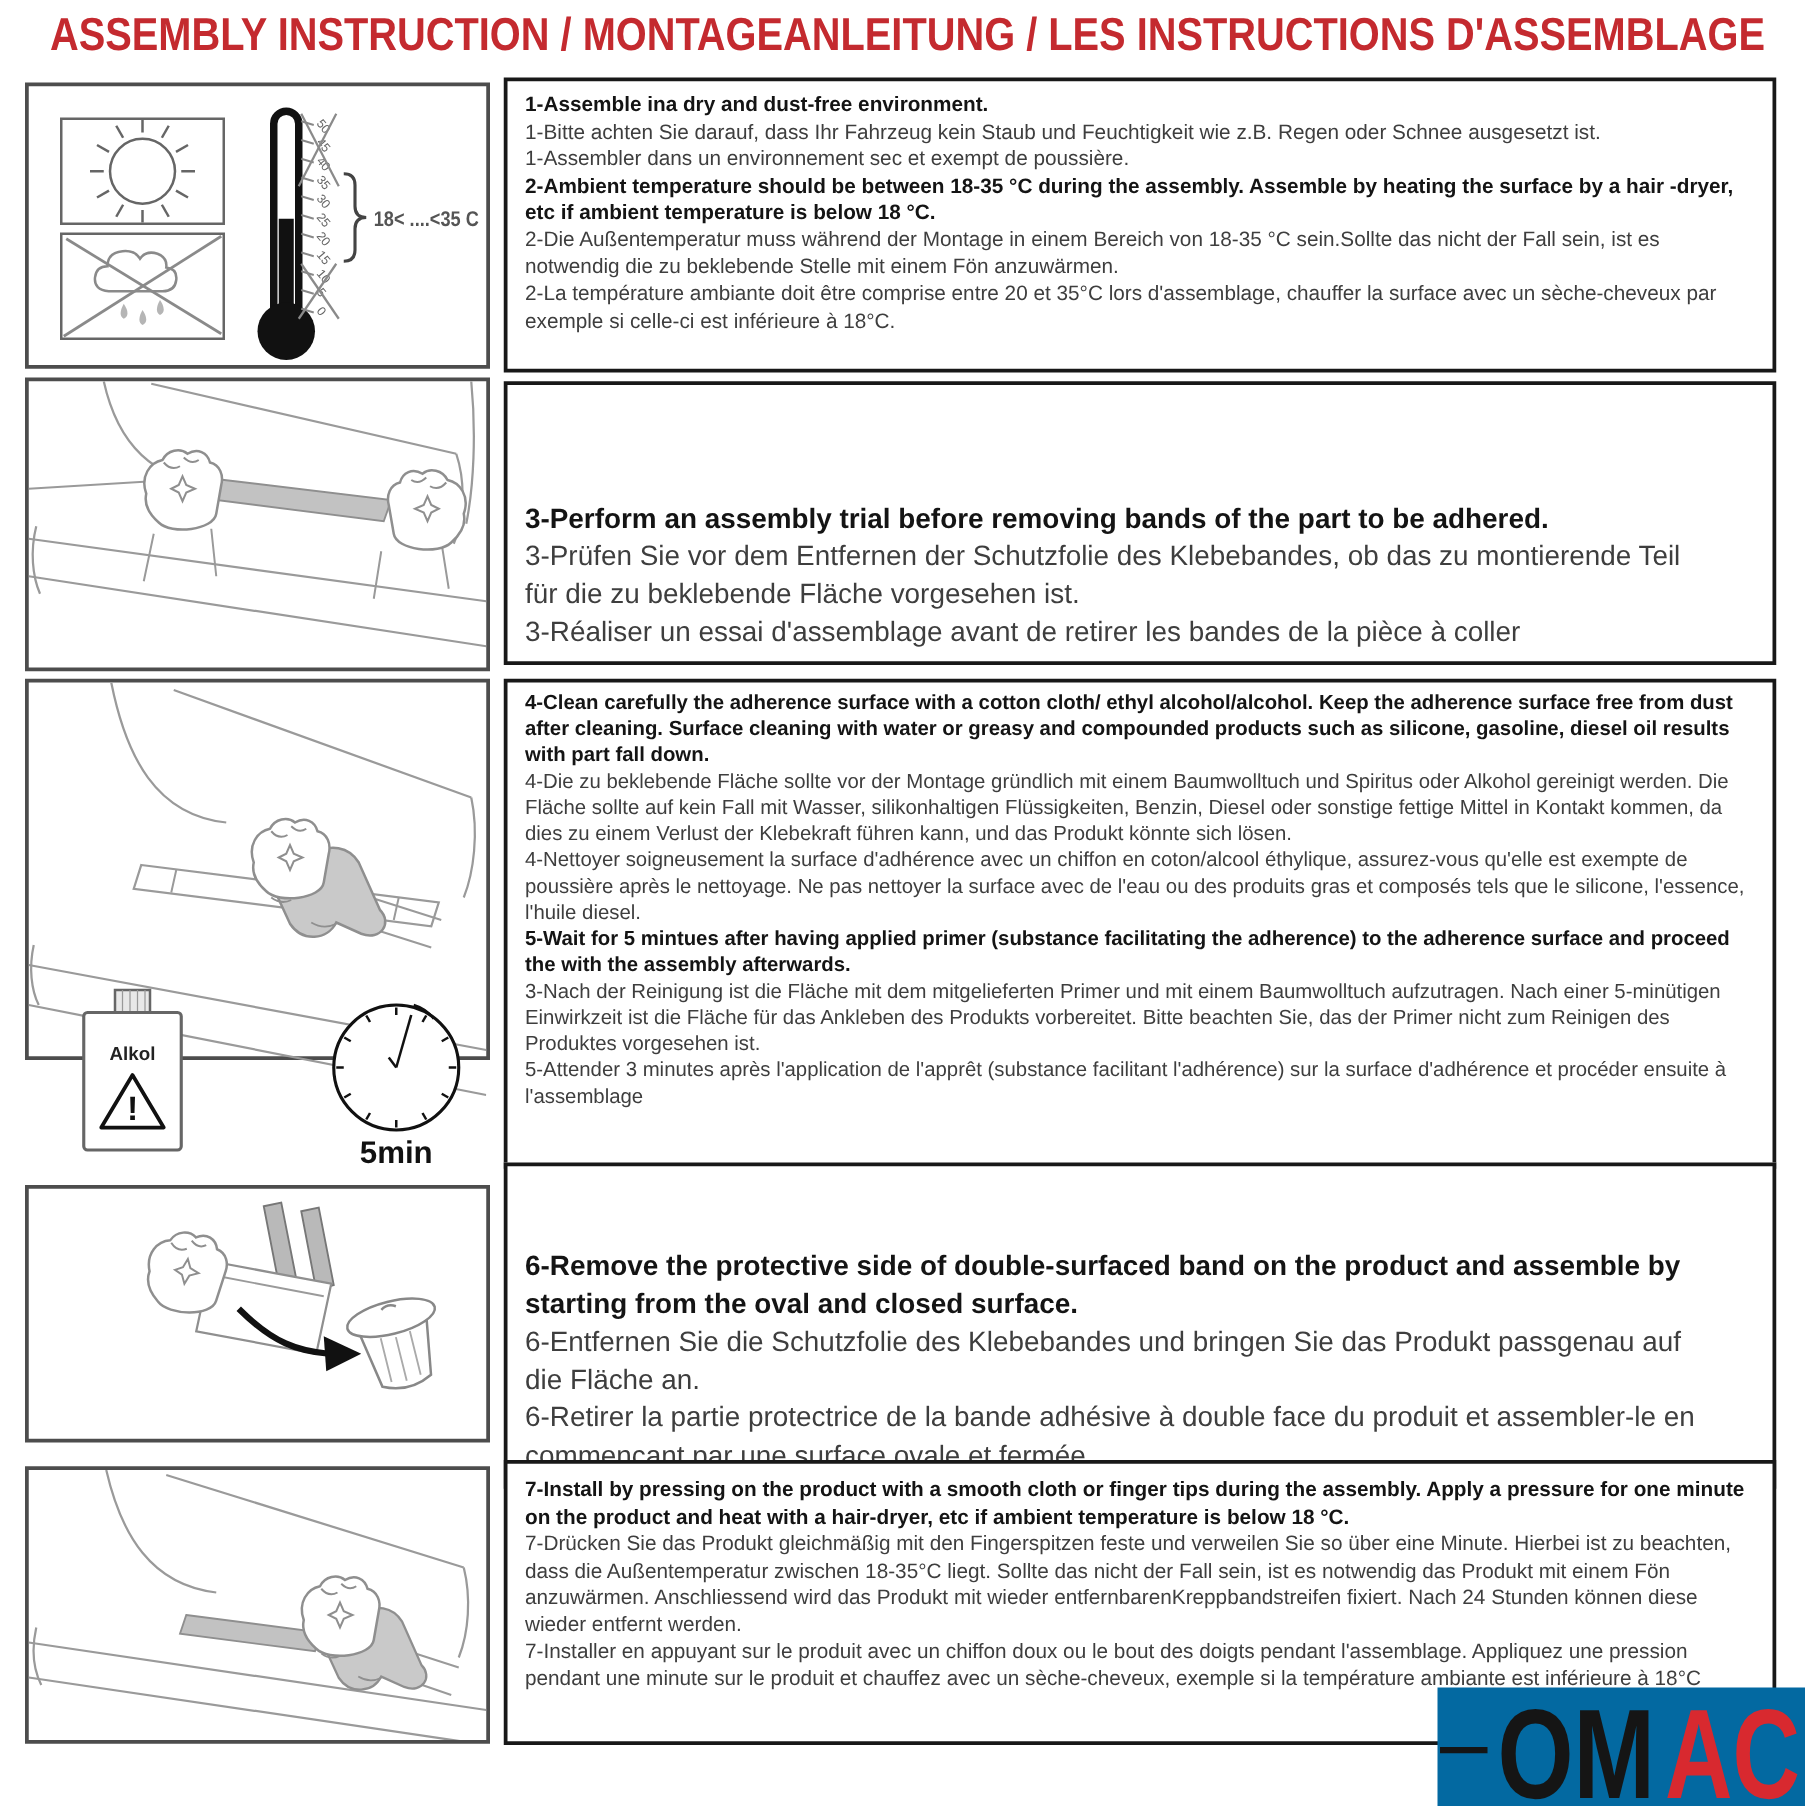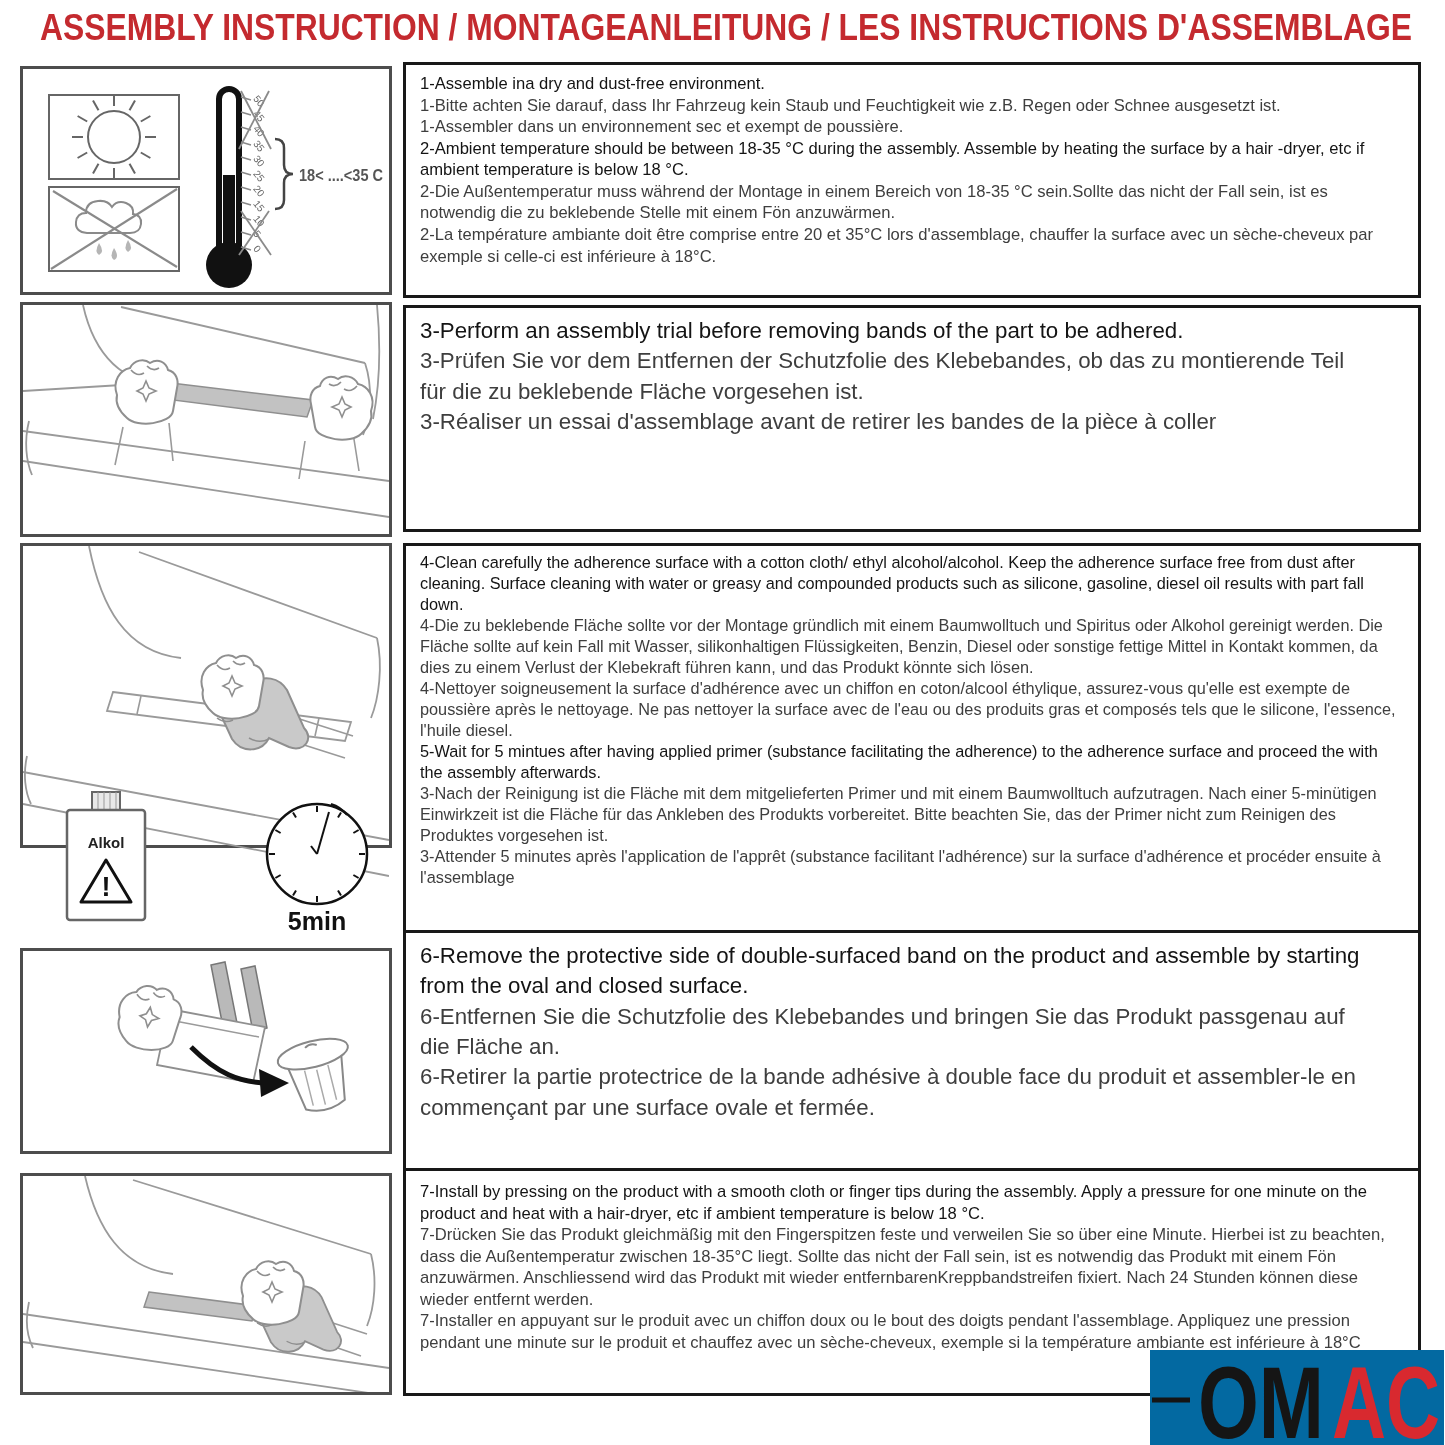--- a/index.html
+++ b/index.html
@@ -1,23 +1,23 @@
 <!DOCTYPE html>
 <html><head>
 <meta charset="utf-8">
 <style>
   html,body{margin:0;padding:0;background:#fff}
   #page{position:relative;width:1445px;height:1445px;background:#fff;overflow:hidden;
         font-family:"Liberation Sans",sans-serif}
   .lbox{position:absolute;box-sizing:border-box;background:#fff;border:3px solid #4d4d4d}
   .rbox{position:absolute;box-sizing:border-box;background:#fff;border:3px solid #181818;
         padding:8px 14px;display:flex;flex-direction:column}
-  .center{justify-content:flex-start}
+  .center{justify-content:flex-end}
   .rbox p{margin:0;color:#3e3e3e}
-  .rbox p.b{font-weight:normal;color:#141414}
+  .rbox p.b{font-weight:bold;color:#141414}
   .tA p{font-size:16.6px;line-height:1.3}
   .tB p{font-size:22.3px;line-height:1.36}
   .gapA{margin-top:22px}
   .gap3{margin-top:18px}
   .w930 p{max-width:930px}
   .w960 p{max-width:960px}
   svg{display:block}
   .logo{position:absolute;left:1150px;top:1350px;background:#0369a1}
 </style>
 </head>
@@ -198,21 +198,21 @@
         <text x="32" y="128" text-anchor="middle" font-size="25" font-weight="600" fill="#111">5min</text>
       </g>
     </svg>
   </div>
   <div class="rbox tA" style="left:403px;top:543px;width:1018px;height:392px;padding-top:6px">
     <p class="b" style="font-size:16.3px;line-height:1.29">4-Clean carefully the adherence surface with a cotton cloth/ ethyl alcohol/alcohol. Keep the adherence surface free from dust after cleaning. Surface cleaning with water or greasy and compounded products such as silicone, gasoline, diesel oil results with part fall down.</p>
     <p style="font-size:16.3px;line-height:1.29">4-Die zu beklebende Fläche sollte vor der Montage gründlich mit einem Baumwolltuch und Spiritus oder Alkohol gereinigt werden. Die Fläche sollte auf kein Fall mit Wasser, silikonhaltigen Flüssigkeiten, Benzin, Diesel oder sonstige fettige Mittel in Kontakt kommen, da dies zu einem Verlust der Klebekraft führen kann, und das Produkt könnte sich lösen.</p>
     <p style="font-size:16.3px;line-height:1.29">4-Nettoyer soigneusement la surface d'adhérence avec un chiffon en coton/alcool éthylique, assurez-vous qu'elle est exempte de poussière après le nettoyage. Ne pas nettoyer la surface avec de l'eau ou des produits gras et composés tels que le silicone, l'essence, l'huile diesel.</p>
     <p class="b gap3" style="font-size:16.3px;line-height:1.29">5-Wait for 5 mintues after having applied primer (substance facilitating the adherence) to the adherence surface and proceed the with the assembly afterwards.</p>
     <p style="font-size:16.3px;line-height:1.29">3-Nach der Reinigung ist die Fläche mit dem mitgelieferten Primer und mit einem Baumwolltuch aufzutragen. Nach einer 5-minütigen Einwirkzeit ist die Fläche für das Ankleben des Produkts vorbereitet. Bitte beachten Sie, das der Primer nicht zum Reinigen des Produktes vorgesehen ist.</p>
-    <p style="font-size:16.3px;line-height:1.29">3-Attender 5 minutes après l'application de l'apprêt (substance facilitant l'adhérence) sur la surface d'adhérence et procéder ensuite à l'assemblage</p>
+    <p style="font-size:16.3px;line-height:1.29">5-Attender 3 minutes après l'application de l'apprêt (substance facilitant l'adhérence) sur la surface d'adhérence et procéder ensuite à l'assemblage</p>
   </div>
 
   <div class="lbox" style="left:20px;top:948px;width:372px;height:206px">
     <svg width="366" height="200" viewBox="0 0 366 200">
       <polygon points="188,14 202,11 214,72 200,76" fill="#b9b9b9" stroke="#777" stroke-width="1.5"></polygon>
       <polygon points="218,18 232,15 244,77 230,81" fill="#b9b9b9" stroke="#777" stroke-width="1.5"></polygon>
       <polygon points="146,58 242,76 230,132 134,114" fill="#ffffff" stroke="#8f8f8f" stroke-width="1.8"></polygon>
       <path d="M152,70 L236,86" fill="none" stroke="#9a9a9a" stroke-width="1.5"></path>
       <use href="#hand" transform="translate(98,42) rotate(8)"></use>
       <path d="M168,96 C196,124 216,130 240,132" fill="none" stroke="#111" stroke-width="5"></path>

